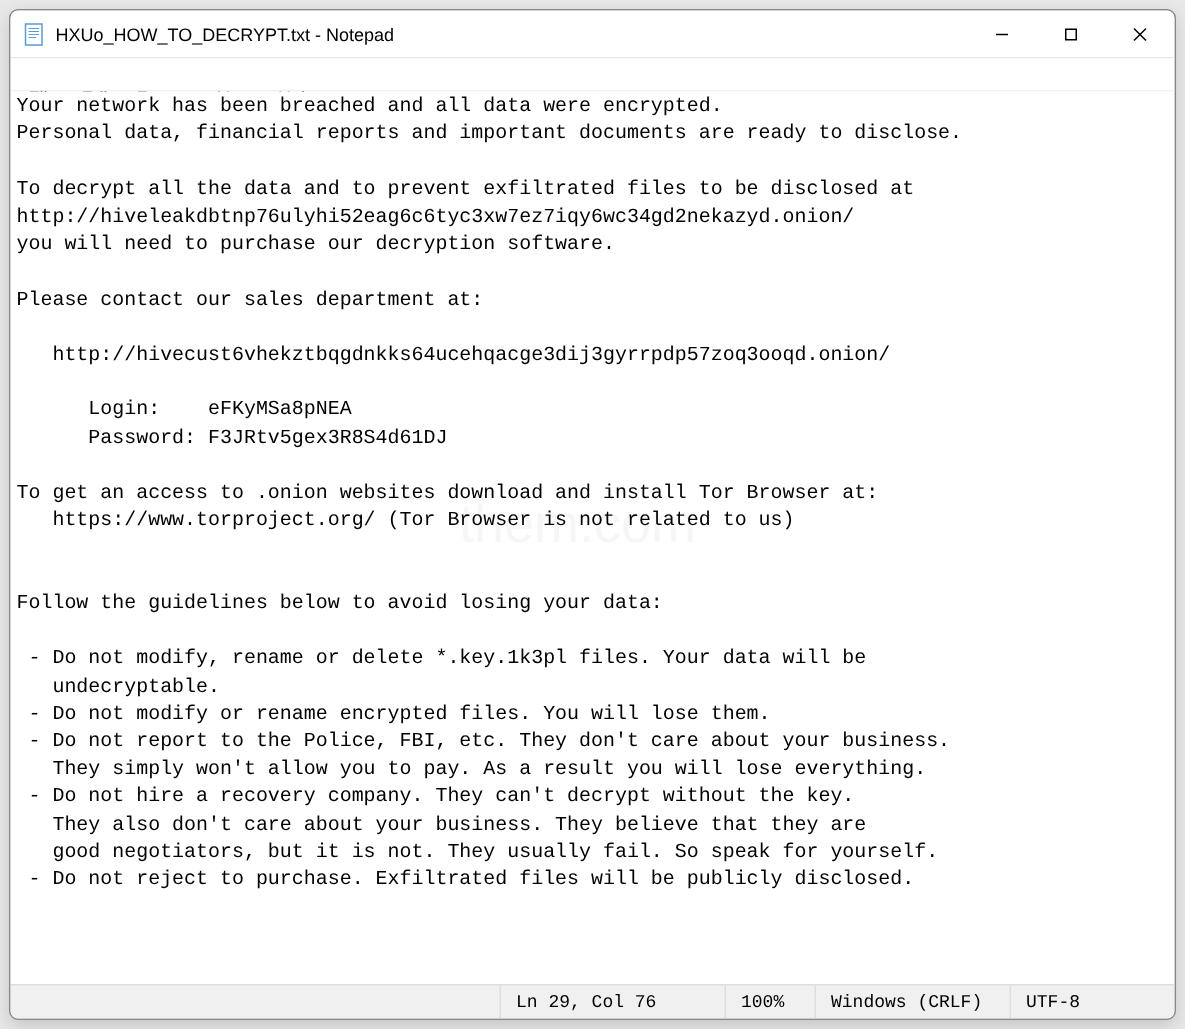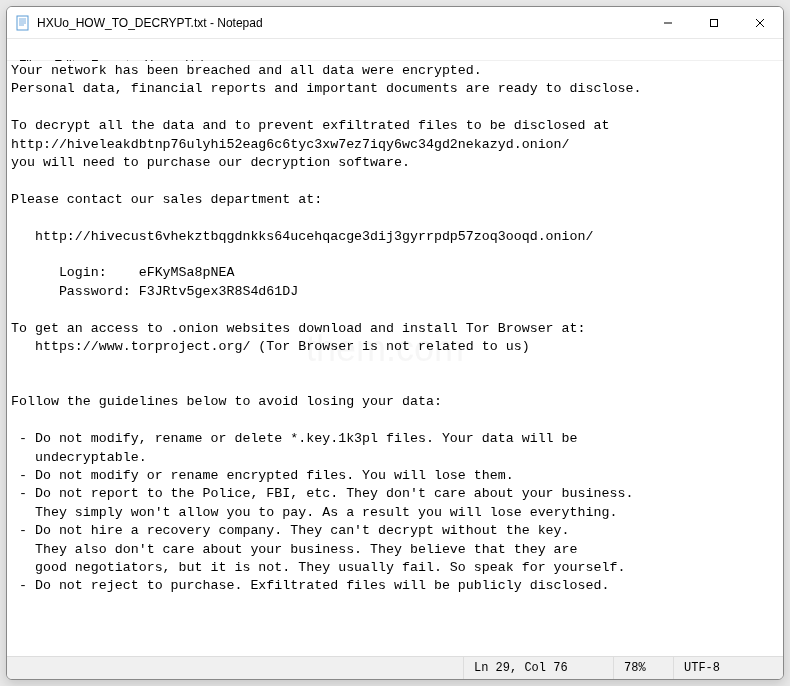--- a/index.html
+++ b/index.html
@@ -213,16 +213,17 @@
    They simply won't allow you to pay. As a result you will lose everything.
  - Do not hire a recovery company. They can't decrypt without the key.
    They also don't care about your business. They believe that they are 
    good negotiators, but it is not. They usually fail. So speak for yourself.
  - Do not reject to purchase. Exfiltrated files will be publicly disclosed.</div>
   </div>
 
   <div class="statusbar">
     <div class="status-spacer"></div>
     <div class="status-cell" style="width:150px">Ln 29, Col 76</div>
-    <div class="status-cell" style="width:60px">78%</div>
+    <div class="status-cell" style="width:60px">100%</div>
+    <div class="status-cell" style="width:130px">Windows (CRLF)</div>
     <div class="status-cell" style="width:110px">UTF-8</div>
   </div>
 </div>
 
 </body></html>

